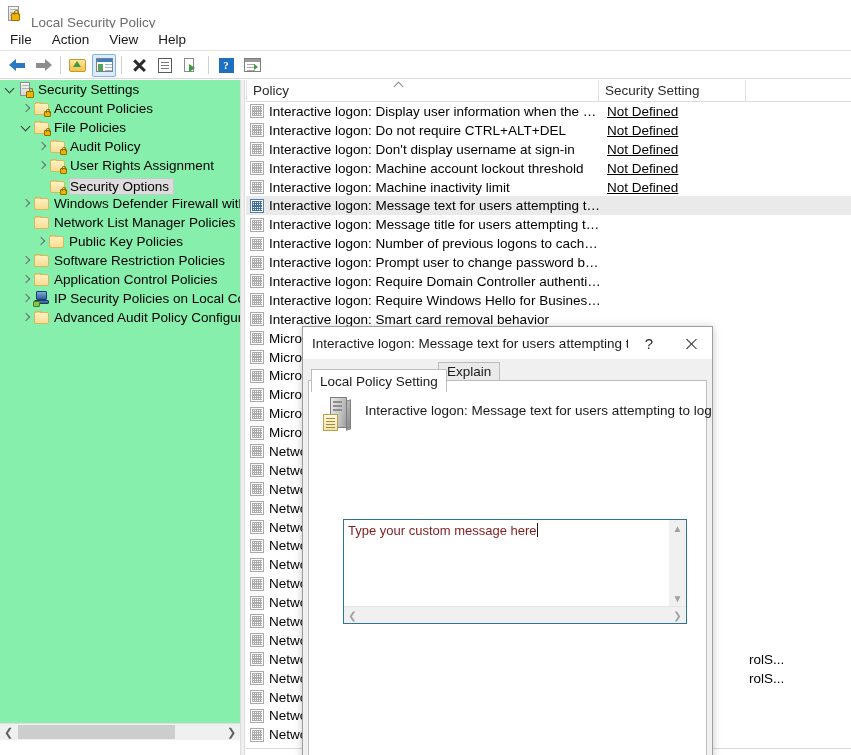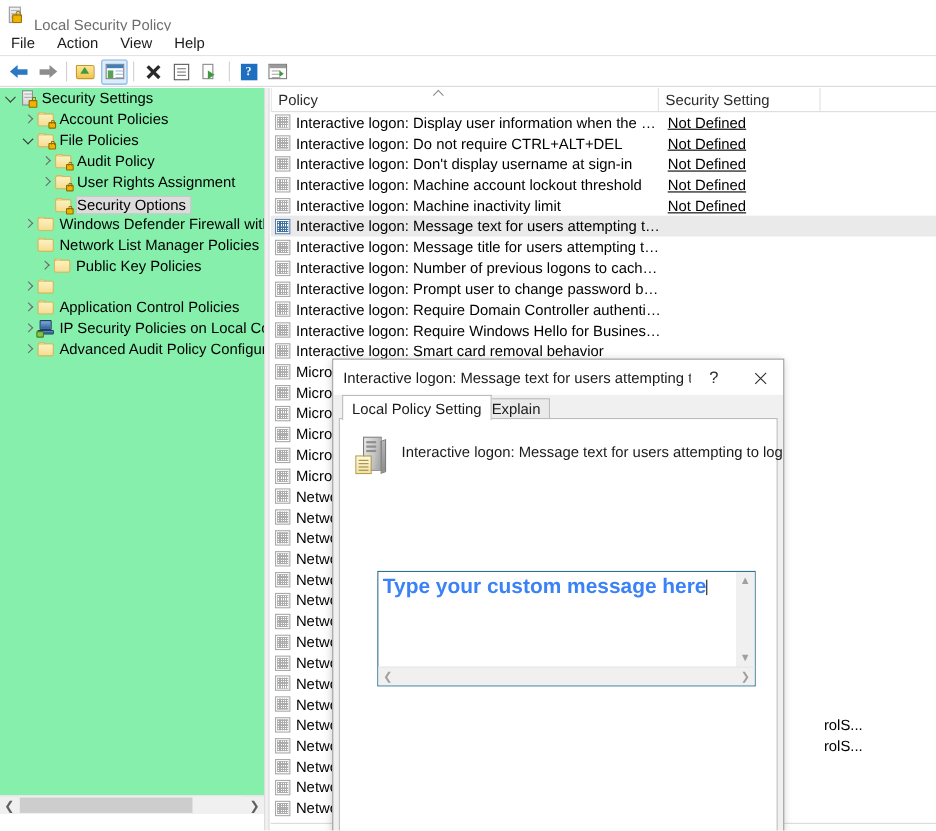--- a/index.html
+++ b/index.html
@@ -669,21 +669,21 @@
     background: #eaeaea;
     color: #1a1a1a;
   }
   .dlg-tab.active {
     top: 0;
     height: 23px;
     background: #ffffff;
     border-bottom: none;
     z-index: 2;
   }
-  #tab-local { left: 8px; }
+  #tab-local { left: 8px; margin-top: 10px; }
   #tab-explain { left: 135px; }
 
   #dlg-body {
     position: absolute;
     left: 5px; top: 53px;
     width: 399px; height: 404px;
     background: #ffffff;
     border: 1px solid #bcbcbc;
     box-sizing: border-box;
   }
@@ -753,27 +753,26 @@
     box-sizing: border-box;
   }
   #msg-text {
     position: absolute;
     left: 0; top: 0;
     width: 325px; height: 87px;
     border: none;
     outline: none;
     resize: none;
     font-family: "Liberation Sans", sans-serif;
-    font-size: 19px;
-    color: #3b82f6;
+    font-size: 13px;
+    color: #7f1d1d;
     padding: 3px 3px 0 4px;
     box-sizing: border-box;
     overflow: hidden;
     background: transparent;
-    font-weight: bold;
   }
   #msg-vscroll {
     position: absolute;
     right: 0; top: 0;
     width: 17px; height: 87px;
     background: #f0f0f0;
   }
   #msg-vscroll .up, #msg-vscroll .down {
     position: absolute;
     left: 0; width: 17px; height: 17px;
@@ -934,20 +933,21 @@
           <span class="folder-ico">
             <span class="body"></span>
           </span>
           <span class="tree-label">Public Key Policies</span>
         </div>
         <div class="tree-row" style="padding-left: 18px;">
           <span class="twisty closed"></span>
           <span class="folder-ico">
             <span class="body"></span>
           </span>
+          <span class="tree-label">Software Restriction Policies</span>
         </div>
         <div class="tree-row" style="padding-left: 18px;">
           <span class="twisty closed"></span>
           <span class="folder-ico">
             <span class="body"></span>
           </span>
           <span class="tree-label">Application Control Policies</span>
         </div>
         <div class="tree-row" style="padding-left: 18px;">
           <span class="twisty closed"></span>

